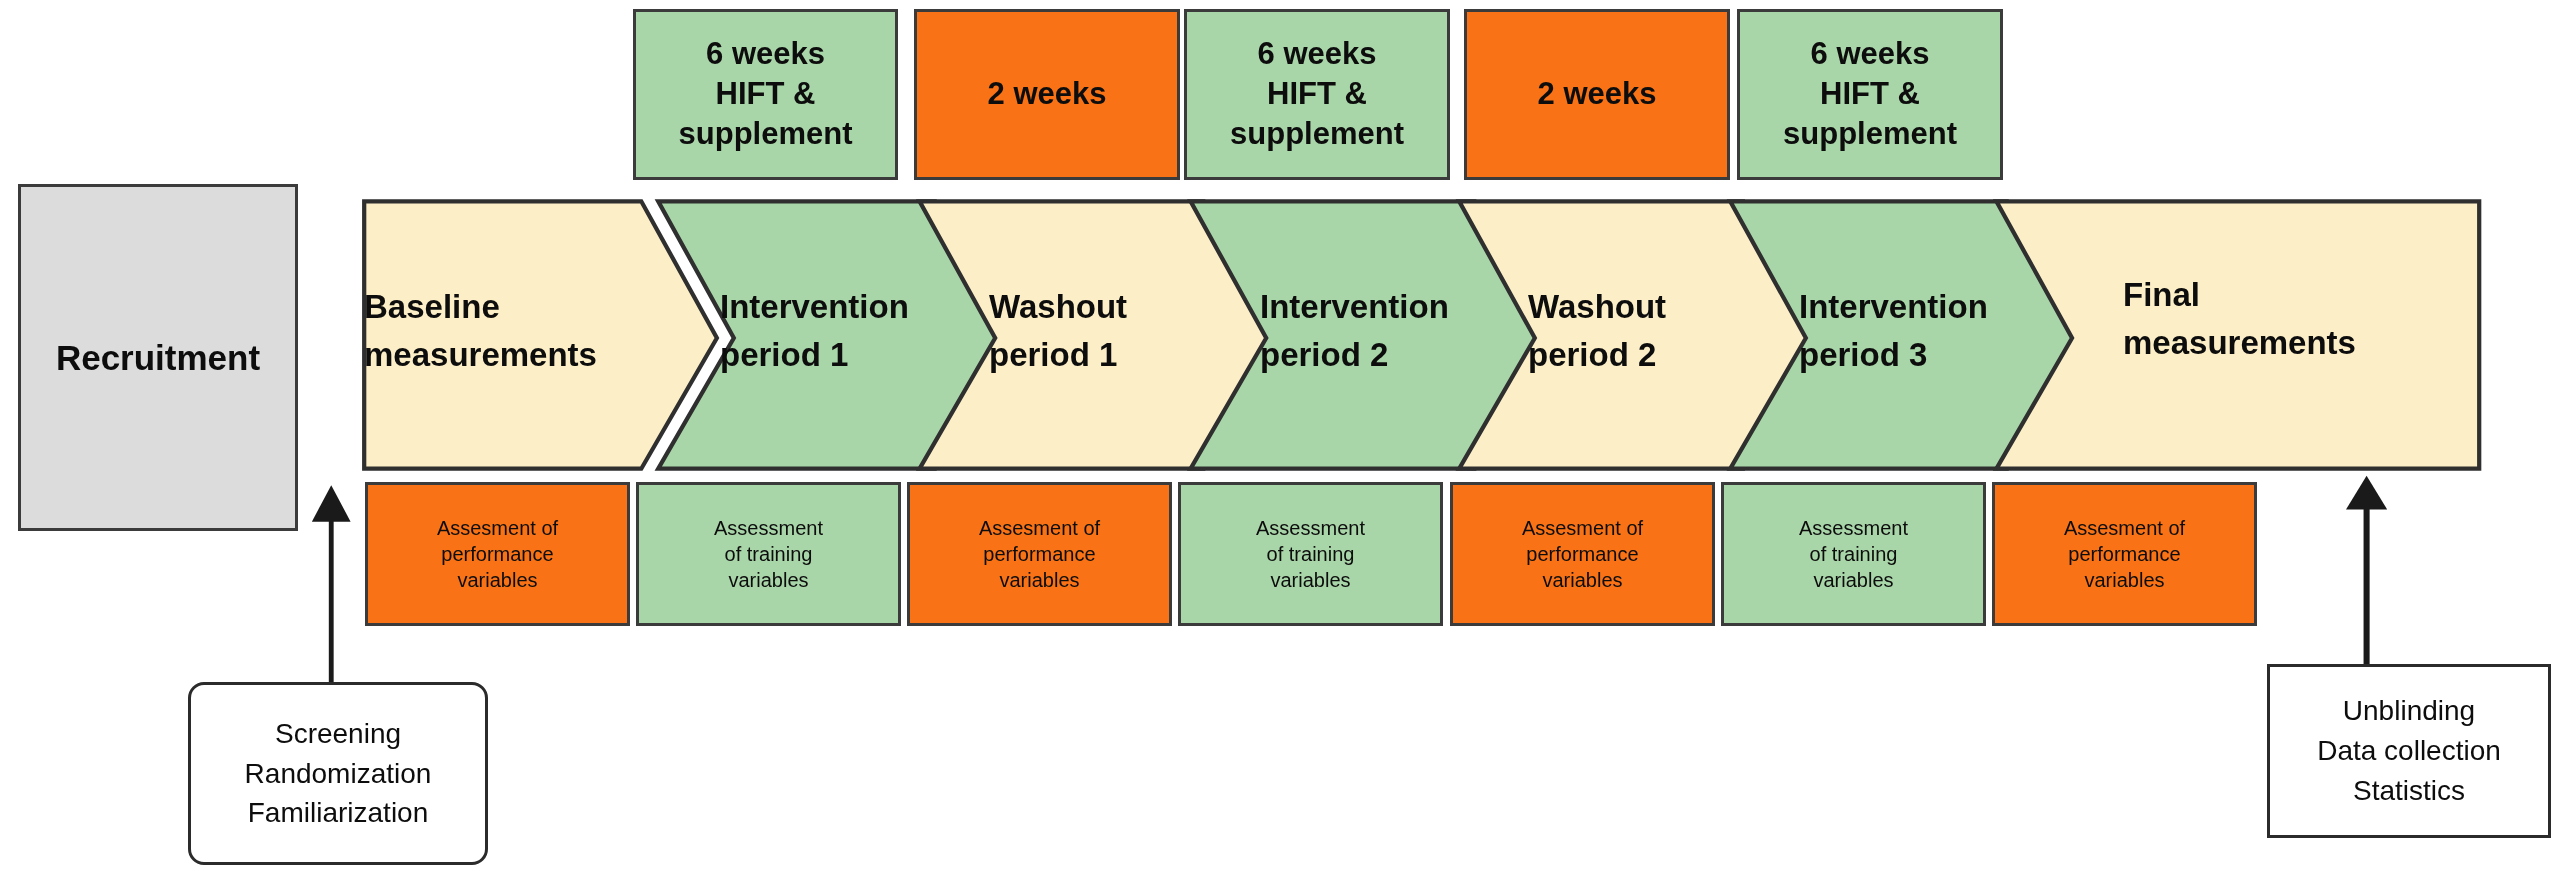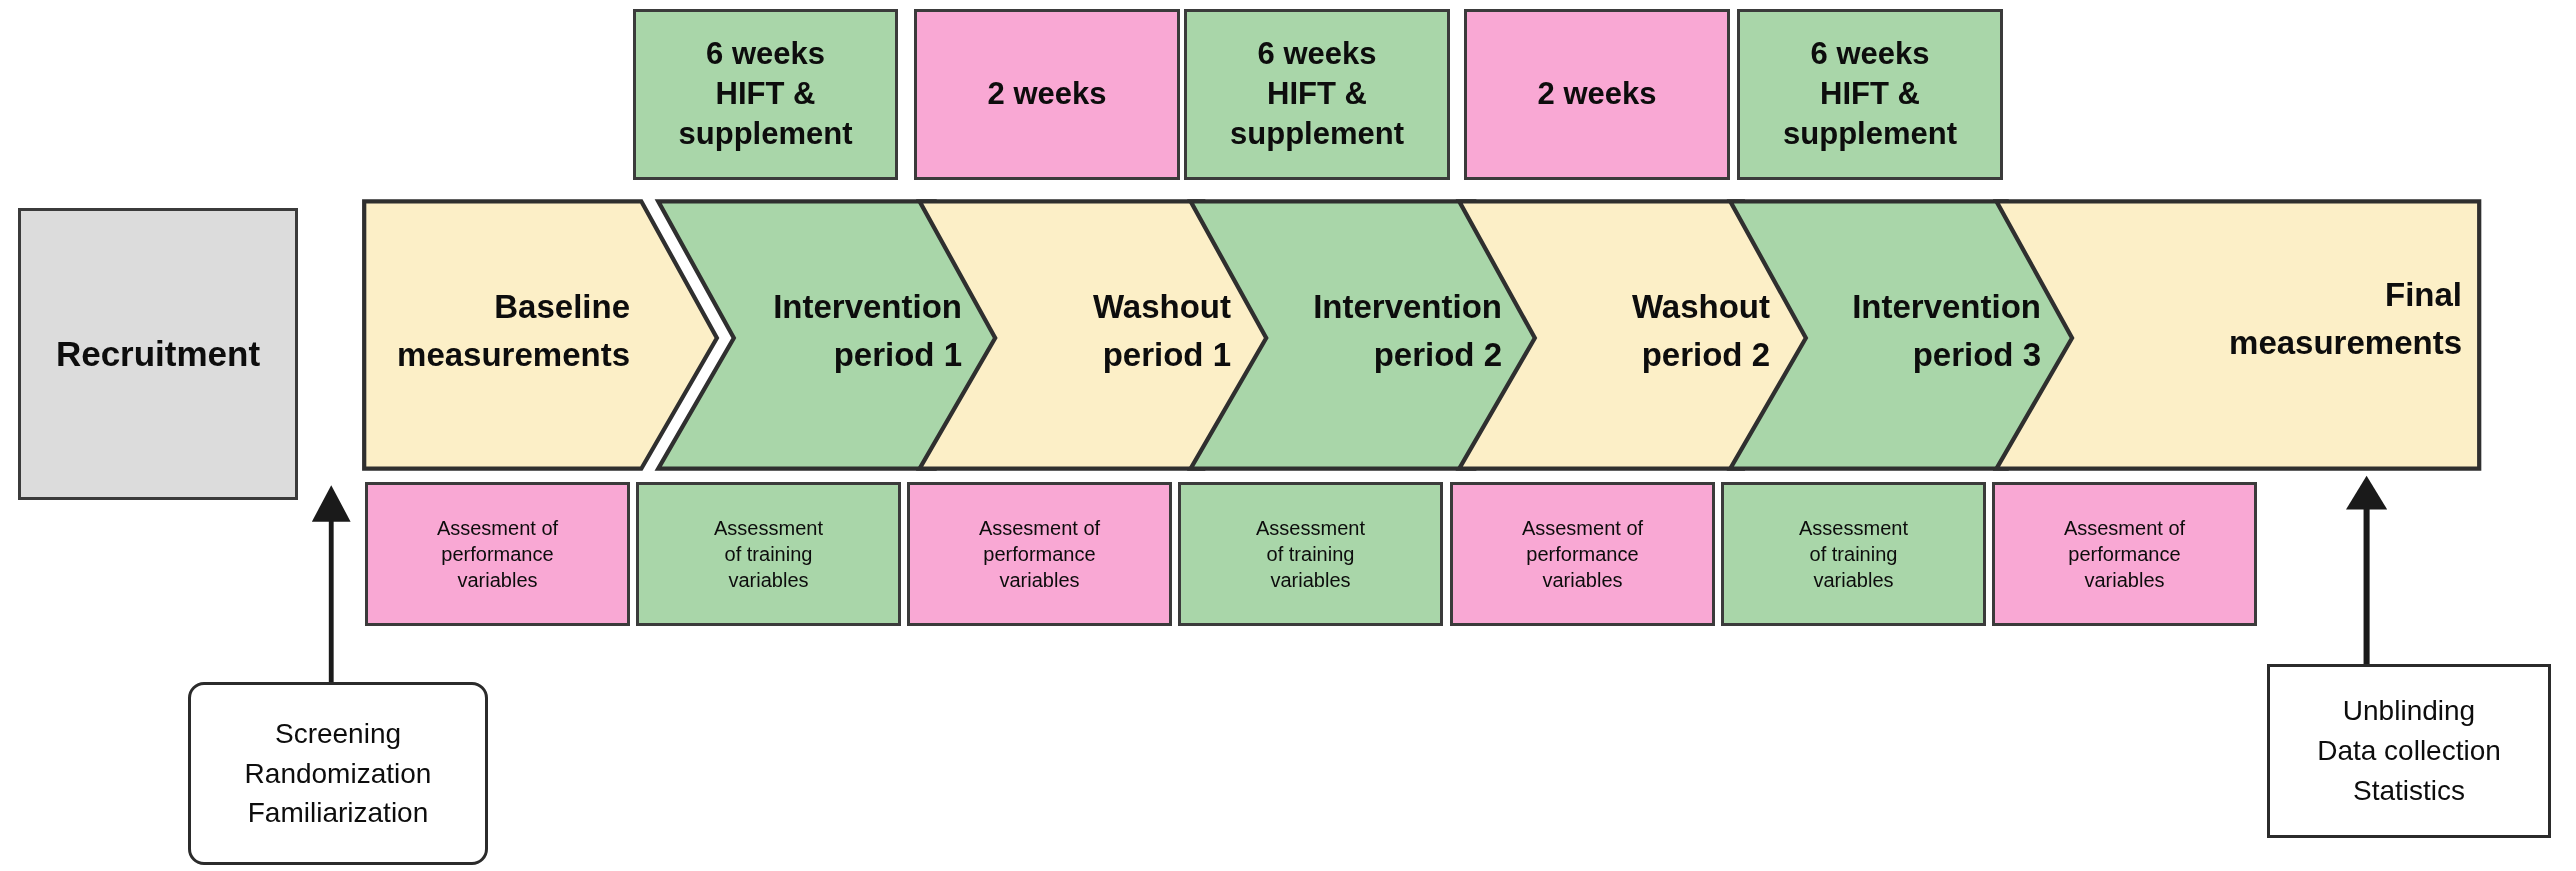--- a/index.html
+++ b/index.html
@@ -37,28 +37,28 @@
 
   
   .duration-box {
     top: 8.5px;
     height: 171px;
     font-size: 31px;
     font-weight: bold;
     padding: 0 8.5px;
   }
   .fill-green { background: #A9D6A9; }
-  .fill-yellow { background: #f9a8d4; }
+  .fill-yellow { background: #f97316; }
 
   
   .grey-recruit {
     left: 18px;
-    top: 208px;
+    top: 184px;
     width: 280px;
-    height: 292px;
+    height: 347px;
     font-size: 35px;
     font-weight: bold;
     background: #DCDCDC;
   }
   .grey-quest {
     left: 18px;
     top: 482px;
     width: 280px;
     height: 144px;
     font-size: 28px;
@@ -70,21 +70,21 @@
   #chevron-band {
     position: absolute;
     left: 0;
     top: 195px;
     width: 2576px;
     height: 280px;
   }
   #chevron-band svg { display: block; }
   .chev-label {
     position: absolute;
-    text-align: right;
+    text-align: left;
     font-size: 33px;
     font-weight: bold;
     color: #0d0d0d;
     line-height: 1.45;
     white-space: pre-line;
     pointer-events: none;
   }
 
   
   .assess-box {

